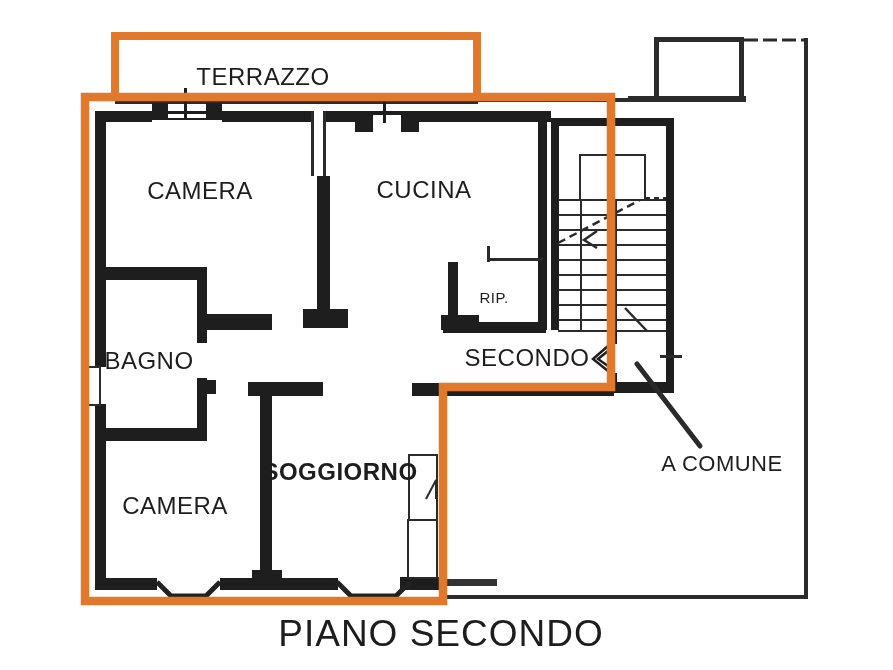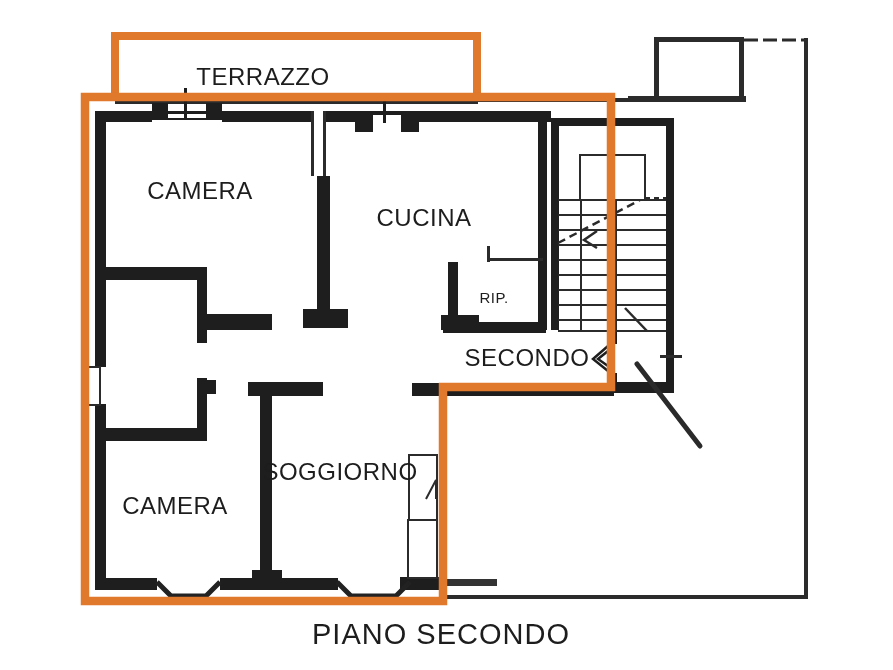--- a/index.html
+++ b/index.html
@@ -9,21 +9,21 @@
   }
   .plan-svg{position:absolute;left:0;top:0;}
   .lbl{
     position:absolute;transform:translate(-50%,-50%);
     color:#1d1d1d;white-space:nowrap;letter-spacing:.5px;
     font-family:"Liberation Sans",sans-serif;
   }
   .lbl-room{font-size:24px;}
   .lbl-small{font-size:15px;}
   .lbl-note{font-size:22px;}
-  .lbl-title{font-size:29px;letter-spacing:1px;}
+  .lbl-title{font-size:37px;letter-spacing:1px;}
 </style>
 </head>
 <body>
 
 <div class="stage">
 
   <svg class="plan-svg" width="893" height="670" viewBox="0 0 893 670">
 
     <g fill="#2b2b2b">
       <rect x="804" y="38" width="4" height="560"></rect>
@@ -146,20 +146,22 @@
     <line x1="637" y1="364" x2="700" y2="446" stroke="#2a2a2a" stroke-width="5" stroke-linecap="round"></line>
 
     <g fill="none" stroke="#E0792C">
       <path d="M115,101 L115,36 L477,36 L477,101" stroke-width="8"></path>
       <path d="M85,97 L611,97 L611,387 L443,387 L443,601 L85,601 Z" stroke-width="8.5"></path>
     </g>
   </svg>
 
   <div class="lbl lbl-room" style="left:263px;top:77px;">TERRAZZO</div>
   <div class="lbl lbl-room" style="left:200px;top:191px;">CAMERA</div>
-  <div class="lbl lbl-room" style="left:424px;top:190px;margin-top:28px;">CUCINA</div>
+  <div class="lbl lbl-room" style="left:424px;top:190px;">CUCINA</div>
   <div class="lbl lbl-small" style="left:494px;top:297px;">RIP.</div>
+  <div class="lbl lbl-room" style="left:149px;top:361px;">BAGNO</div>
   <div class="lbl lbl-room" style="left:527px;top:358px;">SECONDO</div>
-  <div class="lbl lbl-room" style="left:340px;top:472px;">SOGGIORNO</div>
+  <div class="lbl lbl-room" style="left:340px;top:472px;font-weight:bold;">SOGGIORNO</div>
   <div class="lbl lbl-room" style="left:175px;top:506px;">CAMERA</div>
+  <div class="lbl lbl-note" style="left:722px;top:464px;">A COMUNE</div>
   <div class="lbl lbl-title" style="left:441px;top:634px;">PIANO SECONDO</div>
 
 </div>
 
 </body></html>

